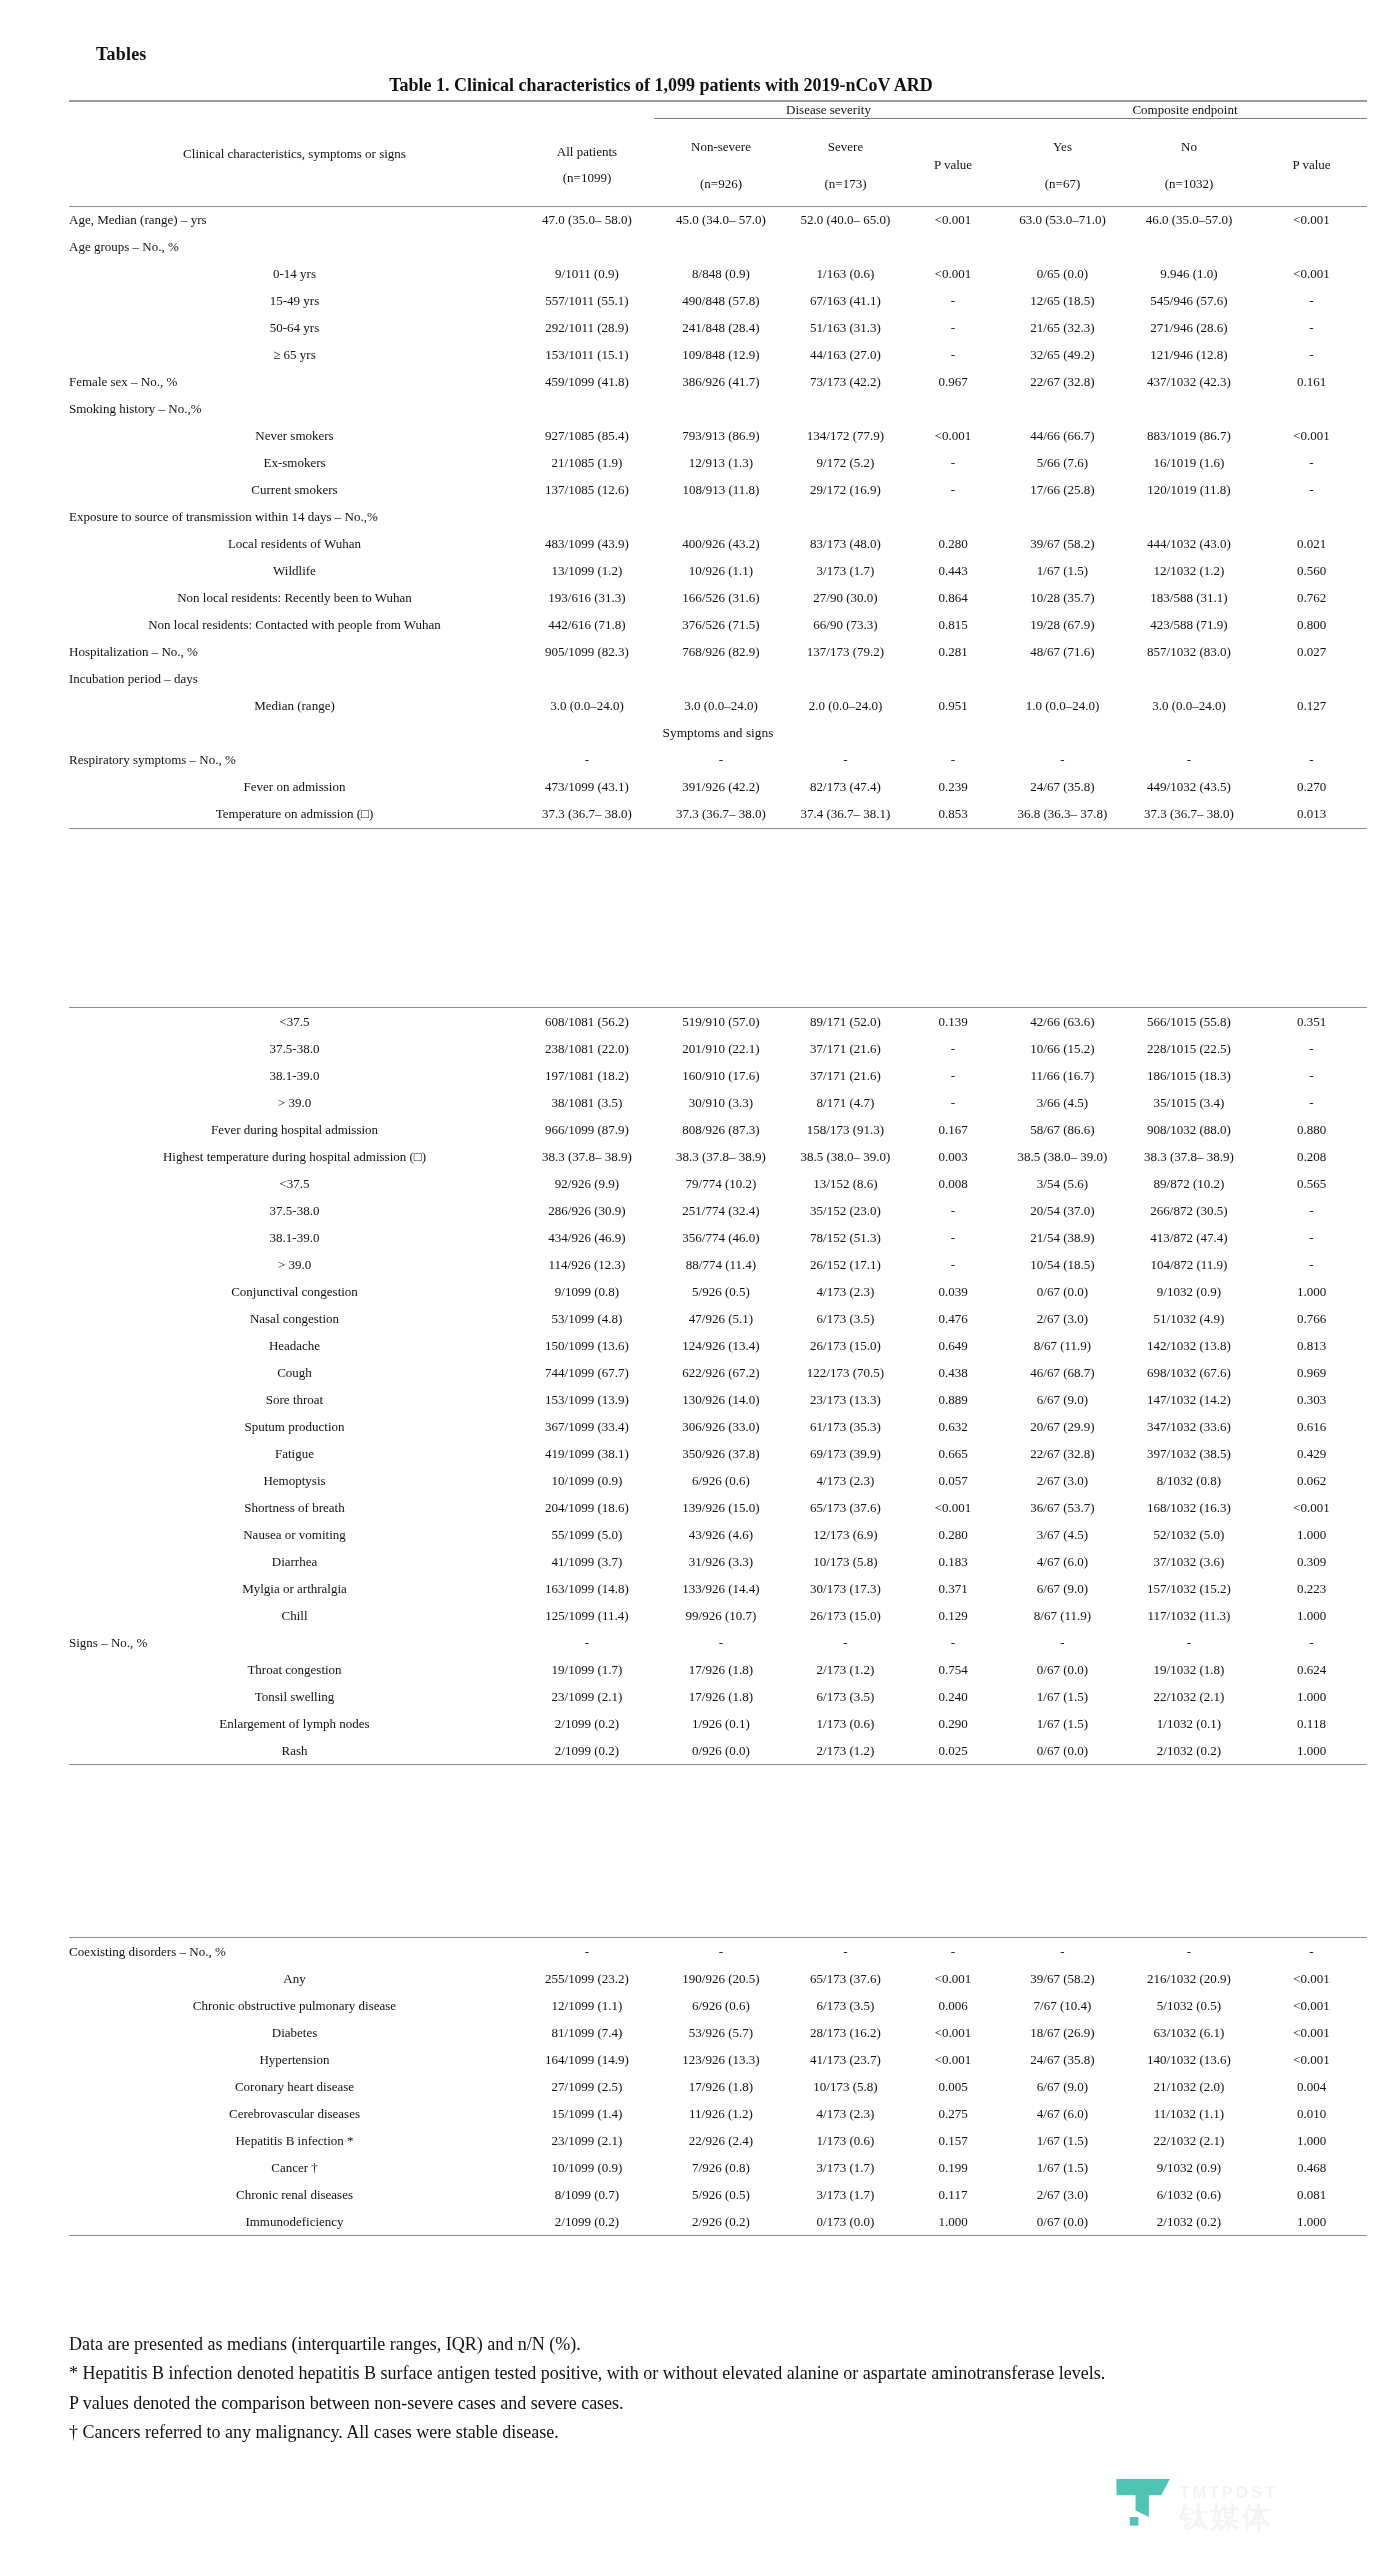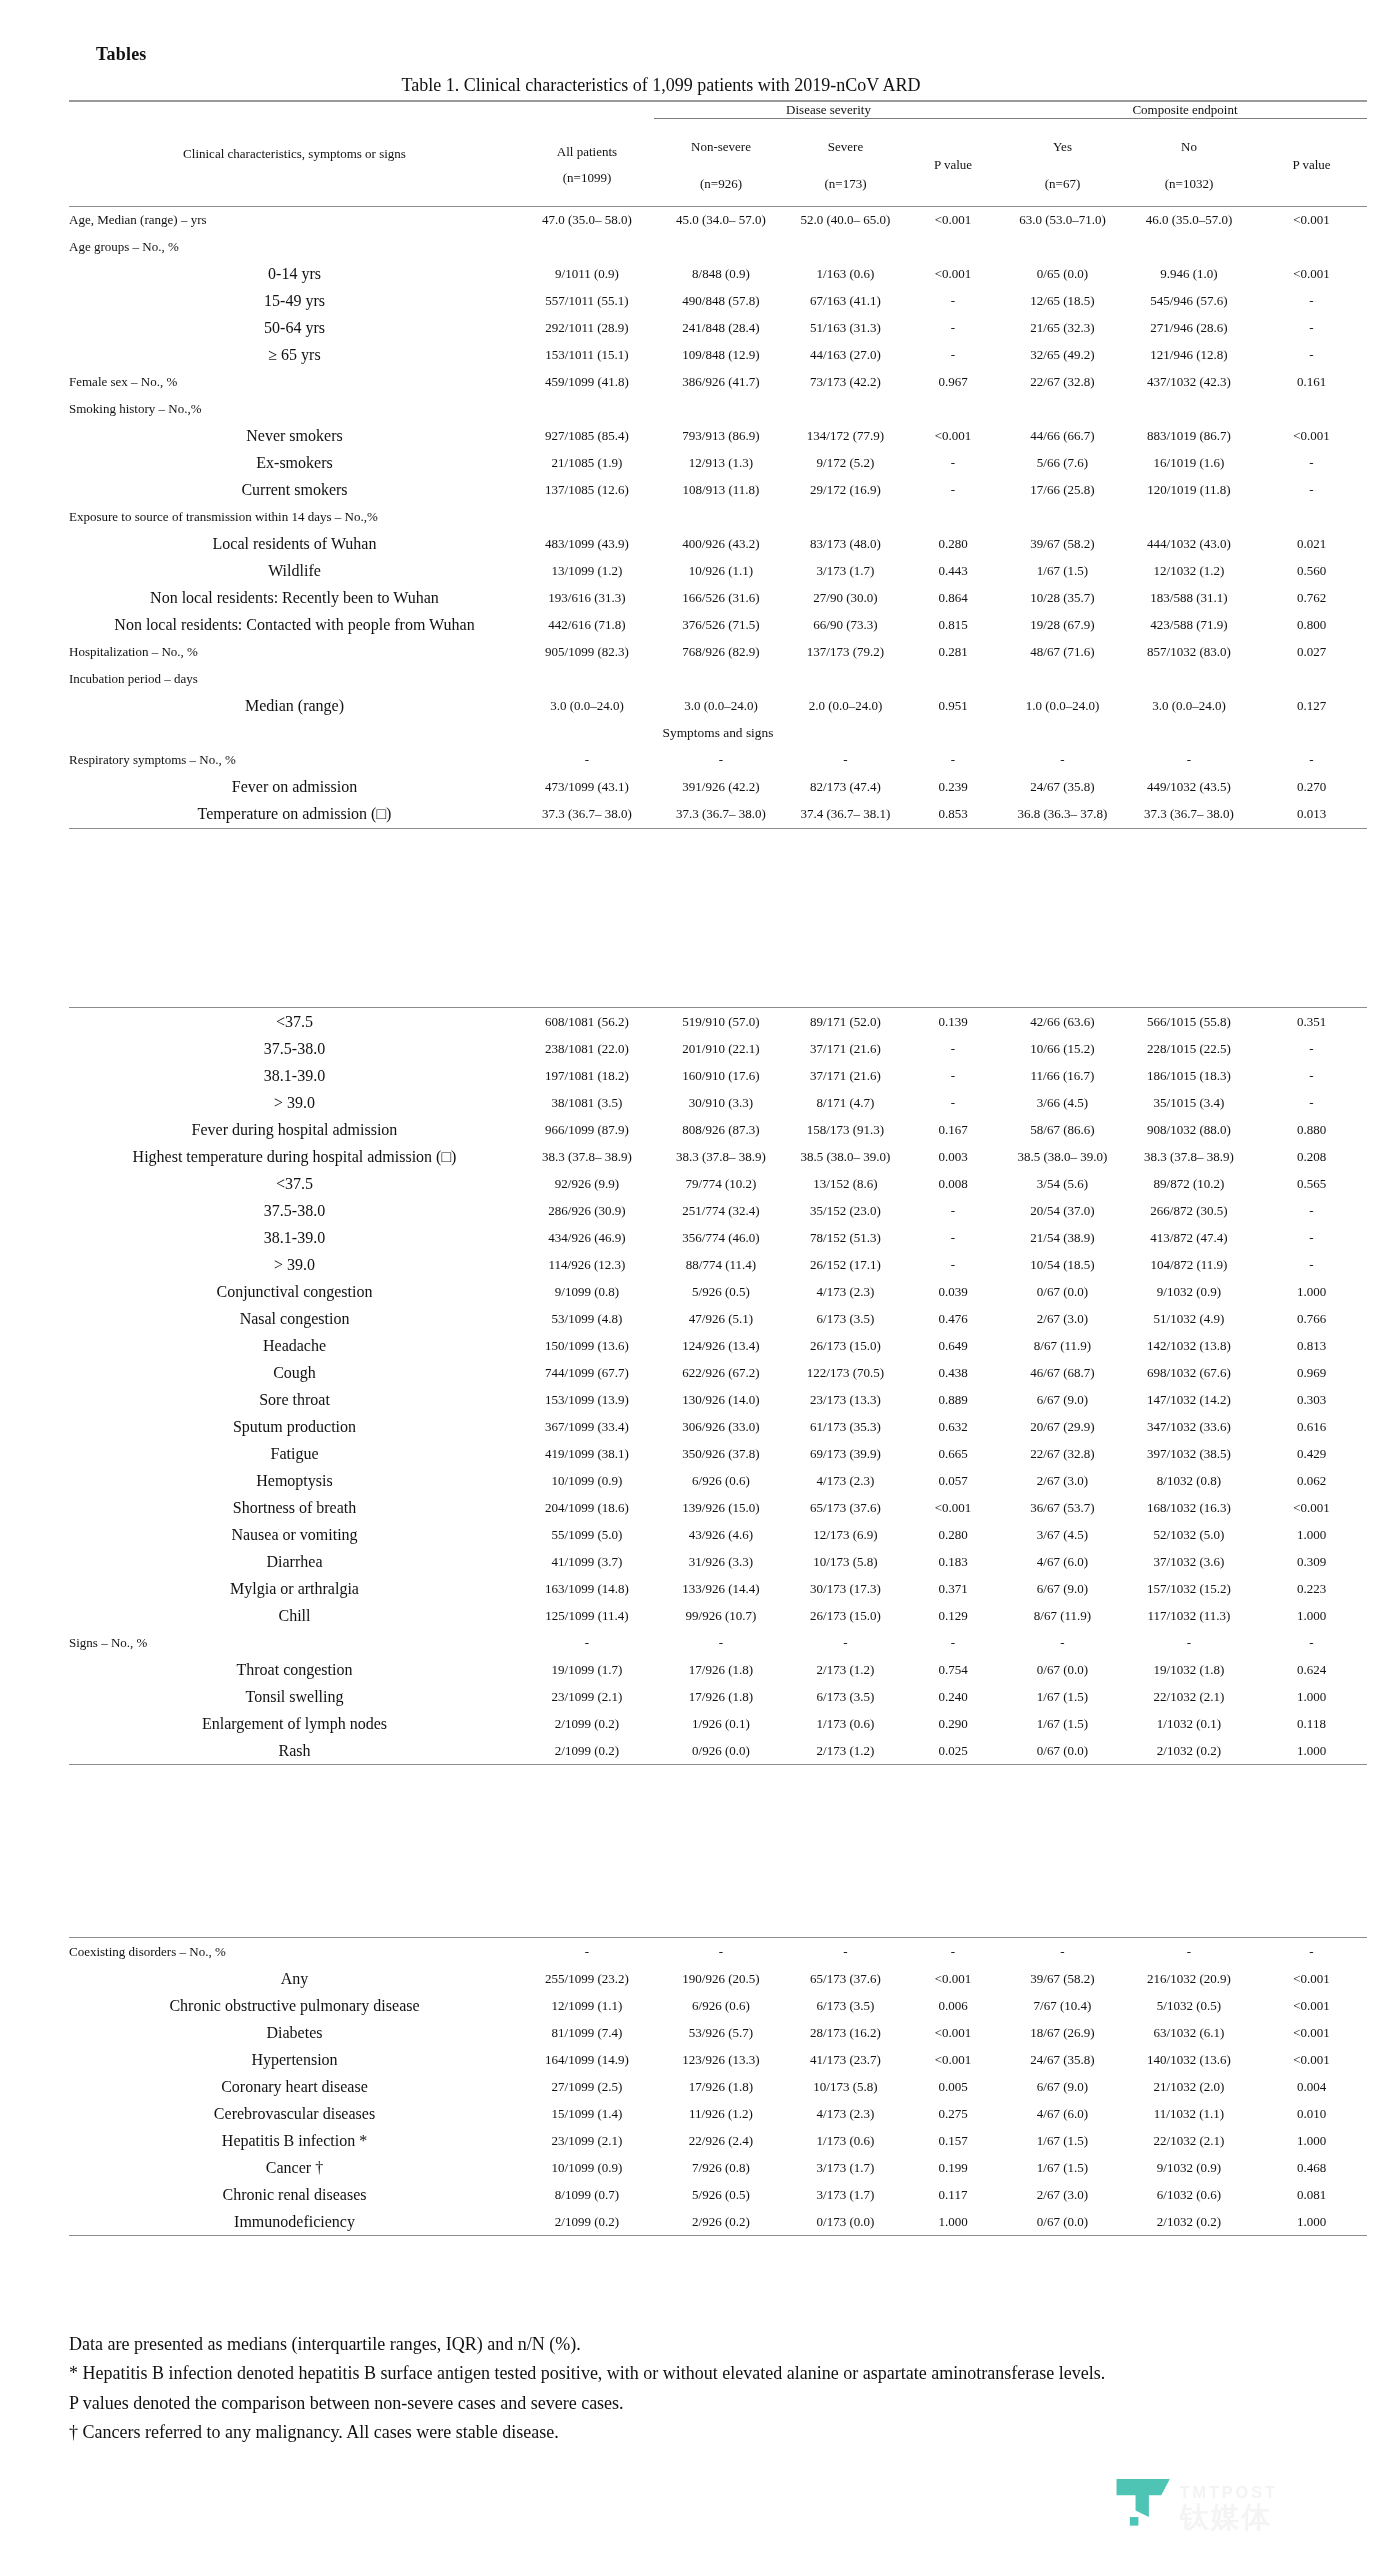--- a/index.html
+++ b/index.html
@@ -33,21 +33,21 @@
     letter-spacing: 0.2px;
   }
 
   .table-title {
     position: absolute;
     left: 18px;
     right: 0;
     top: 75px;
     text-align: center;
     font-size: 18px;
-    font-weight: normal;
+    font-weight: bold;
     padding-right: 77px;
   }
 
   
   .tbl-wrap {
     position: absolute;
     left: 69px;
     width: 1243px;
   }
   #block1 { top: 100px; }
@@ -115,21 +115,21 @@
   tr.drow td { height: 27px; }
 
   td.lbl-bold {
     font-weight: bold;
     text-align: left;
     padding-left: 3.8px;
     font-size: 13px;
   }
   td.lbl-ind {
     text-align: center;
-    font-size: 16px;
+    font-size: 13px;
     padding-right: 56px;
   }
   td.num {
     text-align: center;
     font-size: 13px;
   }
   td.dash {
     text-align: center;
     font-size: 13px;
   }

